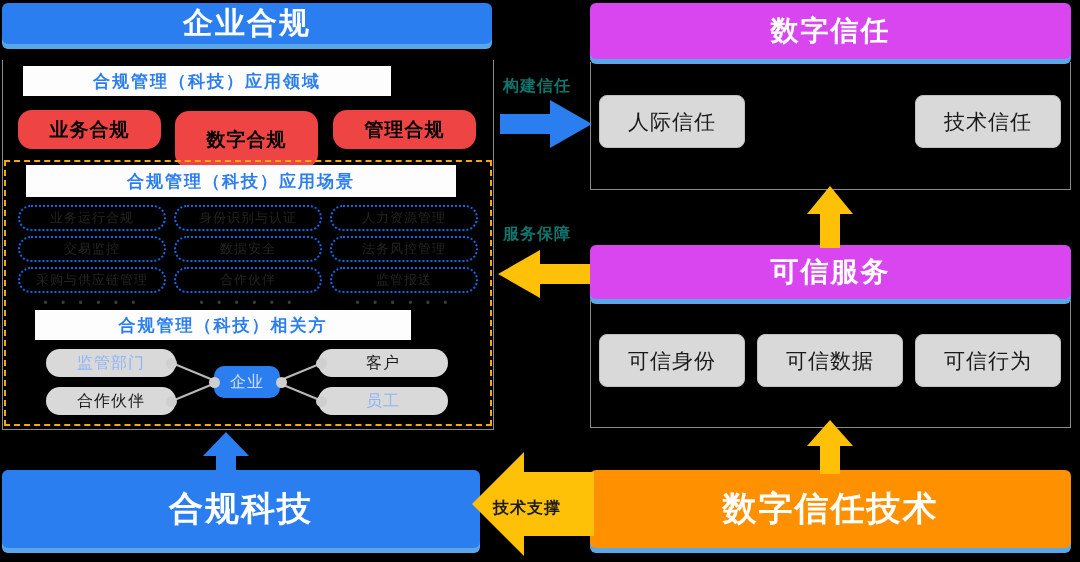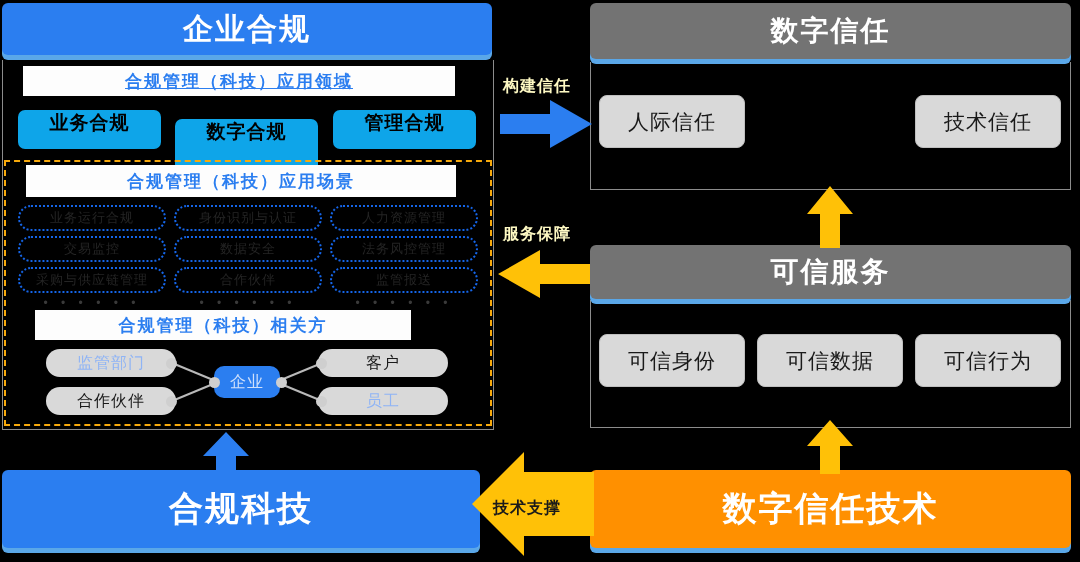--- a/index.html
+++ b/index.html
@@ -20,43 +20,43 @@
   }
   .hdr{
     position:absolute;
     display:flex; align-items:center; justify-content:center;
     color:#fff; font-weight:bold;
     border-radius:6px;
     box-shadow:0 5px 0 0 #5aa7e8;
     letter-spacing:2px;
   }
   .hdr.blue{ background:#2b7ef0; }
-  .hdr.orange{ background:#737373; }
+  .hdr.orange{ background:#d946ef; }
   .hdr.orange-solid{ background:#ff9000; }
 
   
   .caption{
     position:absolute;
     background:#fdfdfd;
     color:#2b7ef0;
     font-weight:bold;
     display:flex; align-items:center; justify-content:center;
     letter-spacing:2px;
     font-size:17px;
   }
 
   
   .chip{
     position:absolute;
-    background:#0ea5e9;
+    background:#ef4444;
     color:#000;
     font-weight:bold;
     font-size:19px;
-    border-radius:7px;
-    display:flex; justify-content:center;
+    border-radius:14px;
+    display:flex; align-items:center; justify-content:center;
     letter-spacing:1px;
   }
 
   
   .gchip{
     position:absolute;
     background:#d9d9d9;
     color:#1a1a1a;
     font-size:21px;
     border-radius:8px;
@@ -105,48 +105,48 @@
   .node.muted{ color:#8fb4f5; }
   .node.center{ background:#2b7ef0; color:#cfe0fb; border-radius:10px; }
   .dotjoint{
     position:absolute; width:11px; height:11px;
     background:#cfcfcf; border-radius:50%;
   }
 
   
   .arrowlabel{
     position:absolute;
-    color:#fef9c3;
+    color:#0f766e;
     font-size:16px;
     font-weight:bold;
     letter-spacing:1px;
     white-space:nowrap;
   }
   .arrowlabel.dark{ color:#1a1a1a; }
   svg.arrow{ position:absolute; overflow:visible; }
 </style>
 </head>
 <body>
 
 <div class="stage">
 
   <div class="panel" style="left:2px; top:60px; width:492px; height:370px; border-top:none;"></div>
 
-  <div class="hdr blue" style="left:2px; top:3px; width:490px; height:52px; font-size:30px;">
+  <div class="hdr blue" style="left:2px; top:3px; width:490px; height:41px; font-size:30px;">
     <span>企业合规</span>
   </div>
 
-  <div class="caption" style="left:23px; top:66px; width:432px; height:30px;text-decoration:underline;">
+  <div class="caption" style="left:23px; top:66px; width:368px; height:30px;">
     <span>合规管理（科技）应用领域</span>
   </div>
 
   <div class="chip" style="left:18px; top:110px; width:143px; height:39px;">
     <span>业务合规</span>
   </div>
-  <div class="chip" style="left:175px; top:119px; width:143px; height:57px;">
+  <div class="chip" style="left:175px; top:111px; width:143px; height:57px;">
     <span>数字合规</span>
   </div>
   <div class="chip" style="left:333px; top:110px; width:143px; height:39px;">
     <span>管理合规</span>
   </div>
 
   <div class="dashregion" style="left:4px; top:160px; width:488px; height:266px;"></div>
 
   <div class="caption" style="left:26px; top:165px; width:430px; height:32px;">
     <span>合规管理（科技）应用场景</span>

